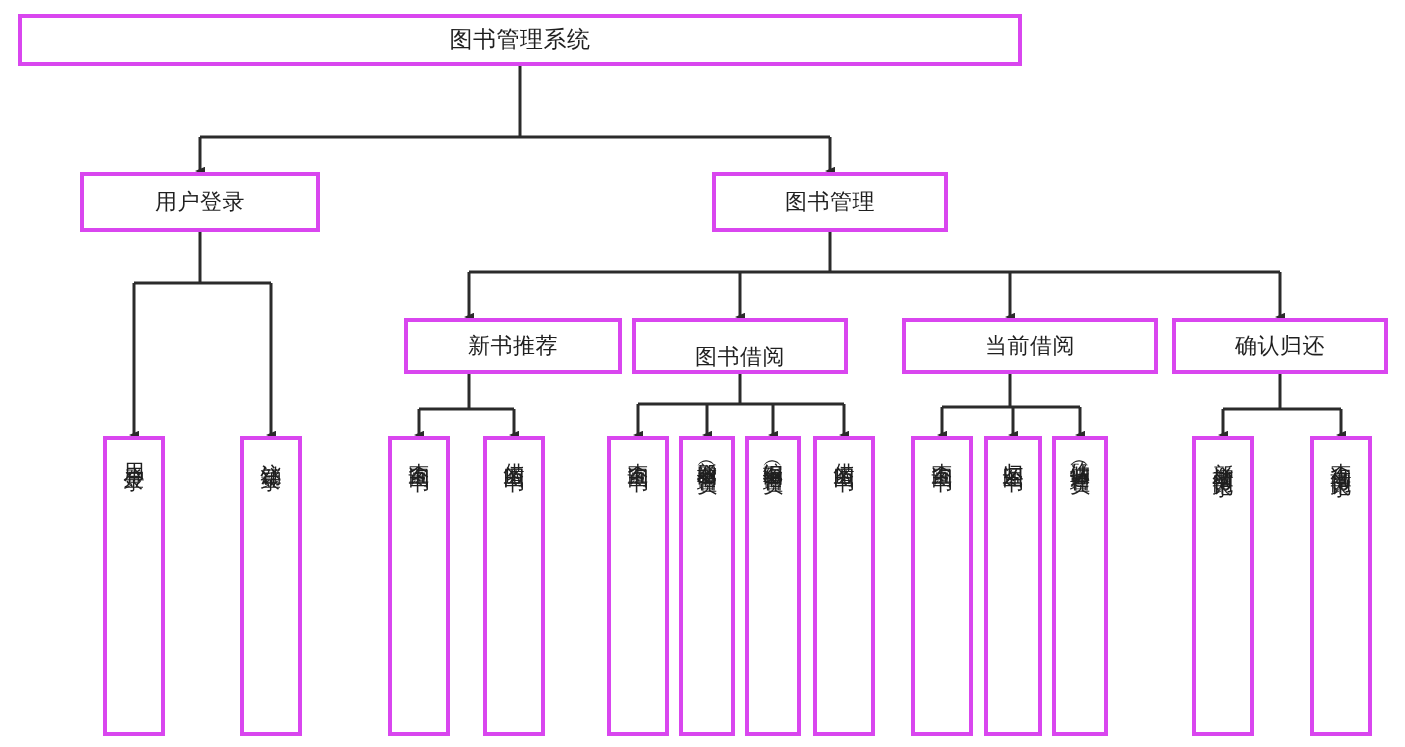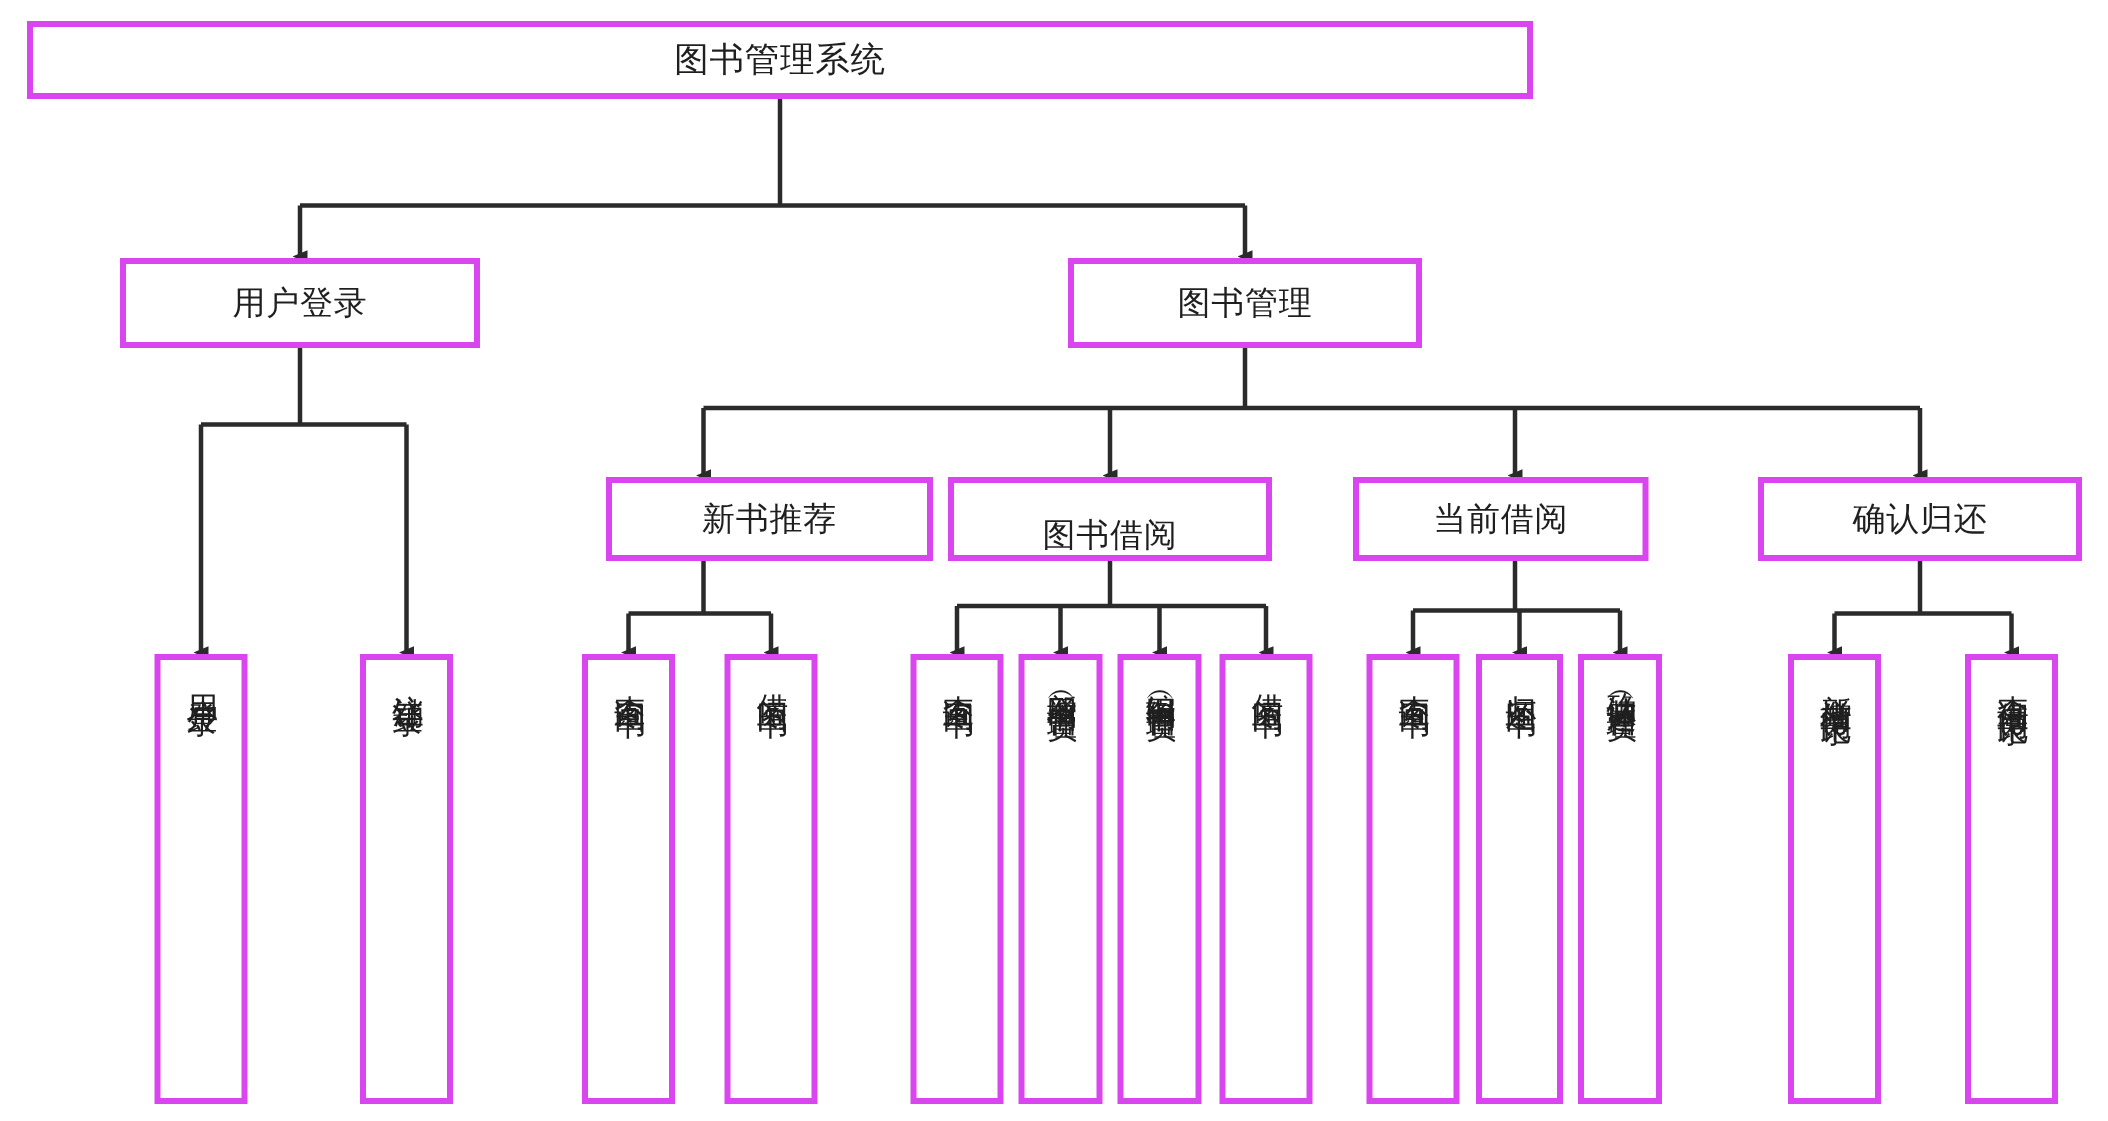--- a/index.html
+++ b/index.html
@@ -136,21 +136,21 @@
       </div>
       <div class="node horiz tier1" style="left: 712px; top: 172px; width: 236px; height: 60px;">
         <span class="node-label">图书管理</span>
       </div>
       <div class="node horiz tier2" style="left: 360px; top: 318px; width: 218px; height: 56px; margin-left: 44px;">
         <span class="node-label">新书推荐</span>
       </div>
       <div class="node horiz tier2" style="left: 632px; top: 318px; width: 216px; height: 56px; align-items: flex-end;">
         <span class="node-label">图书借阅</span>
       </div>
-      <div class="node horiz tier2" style="left: 902px; top: 318px; width: 197px; height: 56px;">
+      <div class="node horiz tier2" style="left: 902px; top: 318px; width: 256px; height: 56px;">
         <span class="node-label">当前借阅</span>
       </div>
       <div class="node horiz tier2" style="left: 1172px; top: 318px; width: 216px; height: 56px;">
         <span class="node-label">确认归还</span>
       </div>
       <div class="node vert leaf" style="left: 103px; top: 436px; width: 62px; height: 300px;">
         <span class="node-label">用户登录</span>
       </div>
       <div class="node vert leaf" style="left: 240px; top: 436px; width: 62px; height: 300px;">
         <span class="node-label">注销登录</span>

